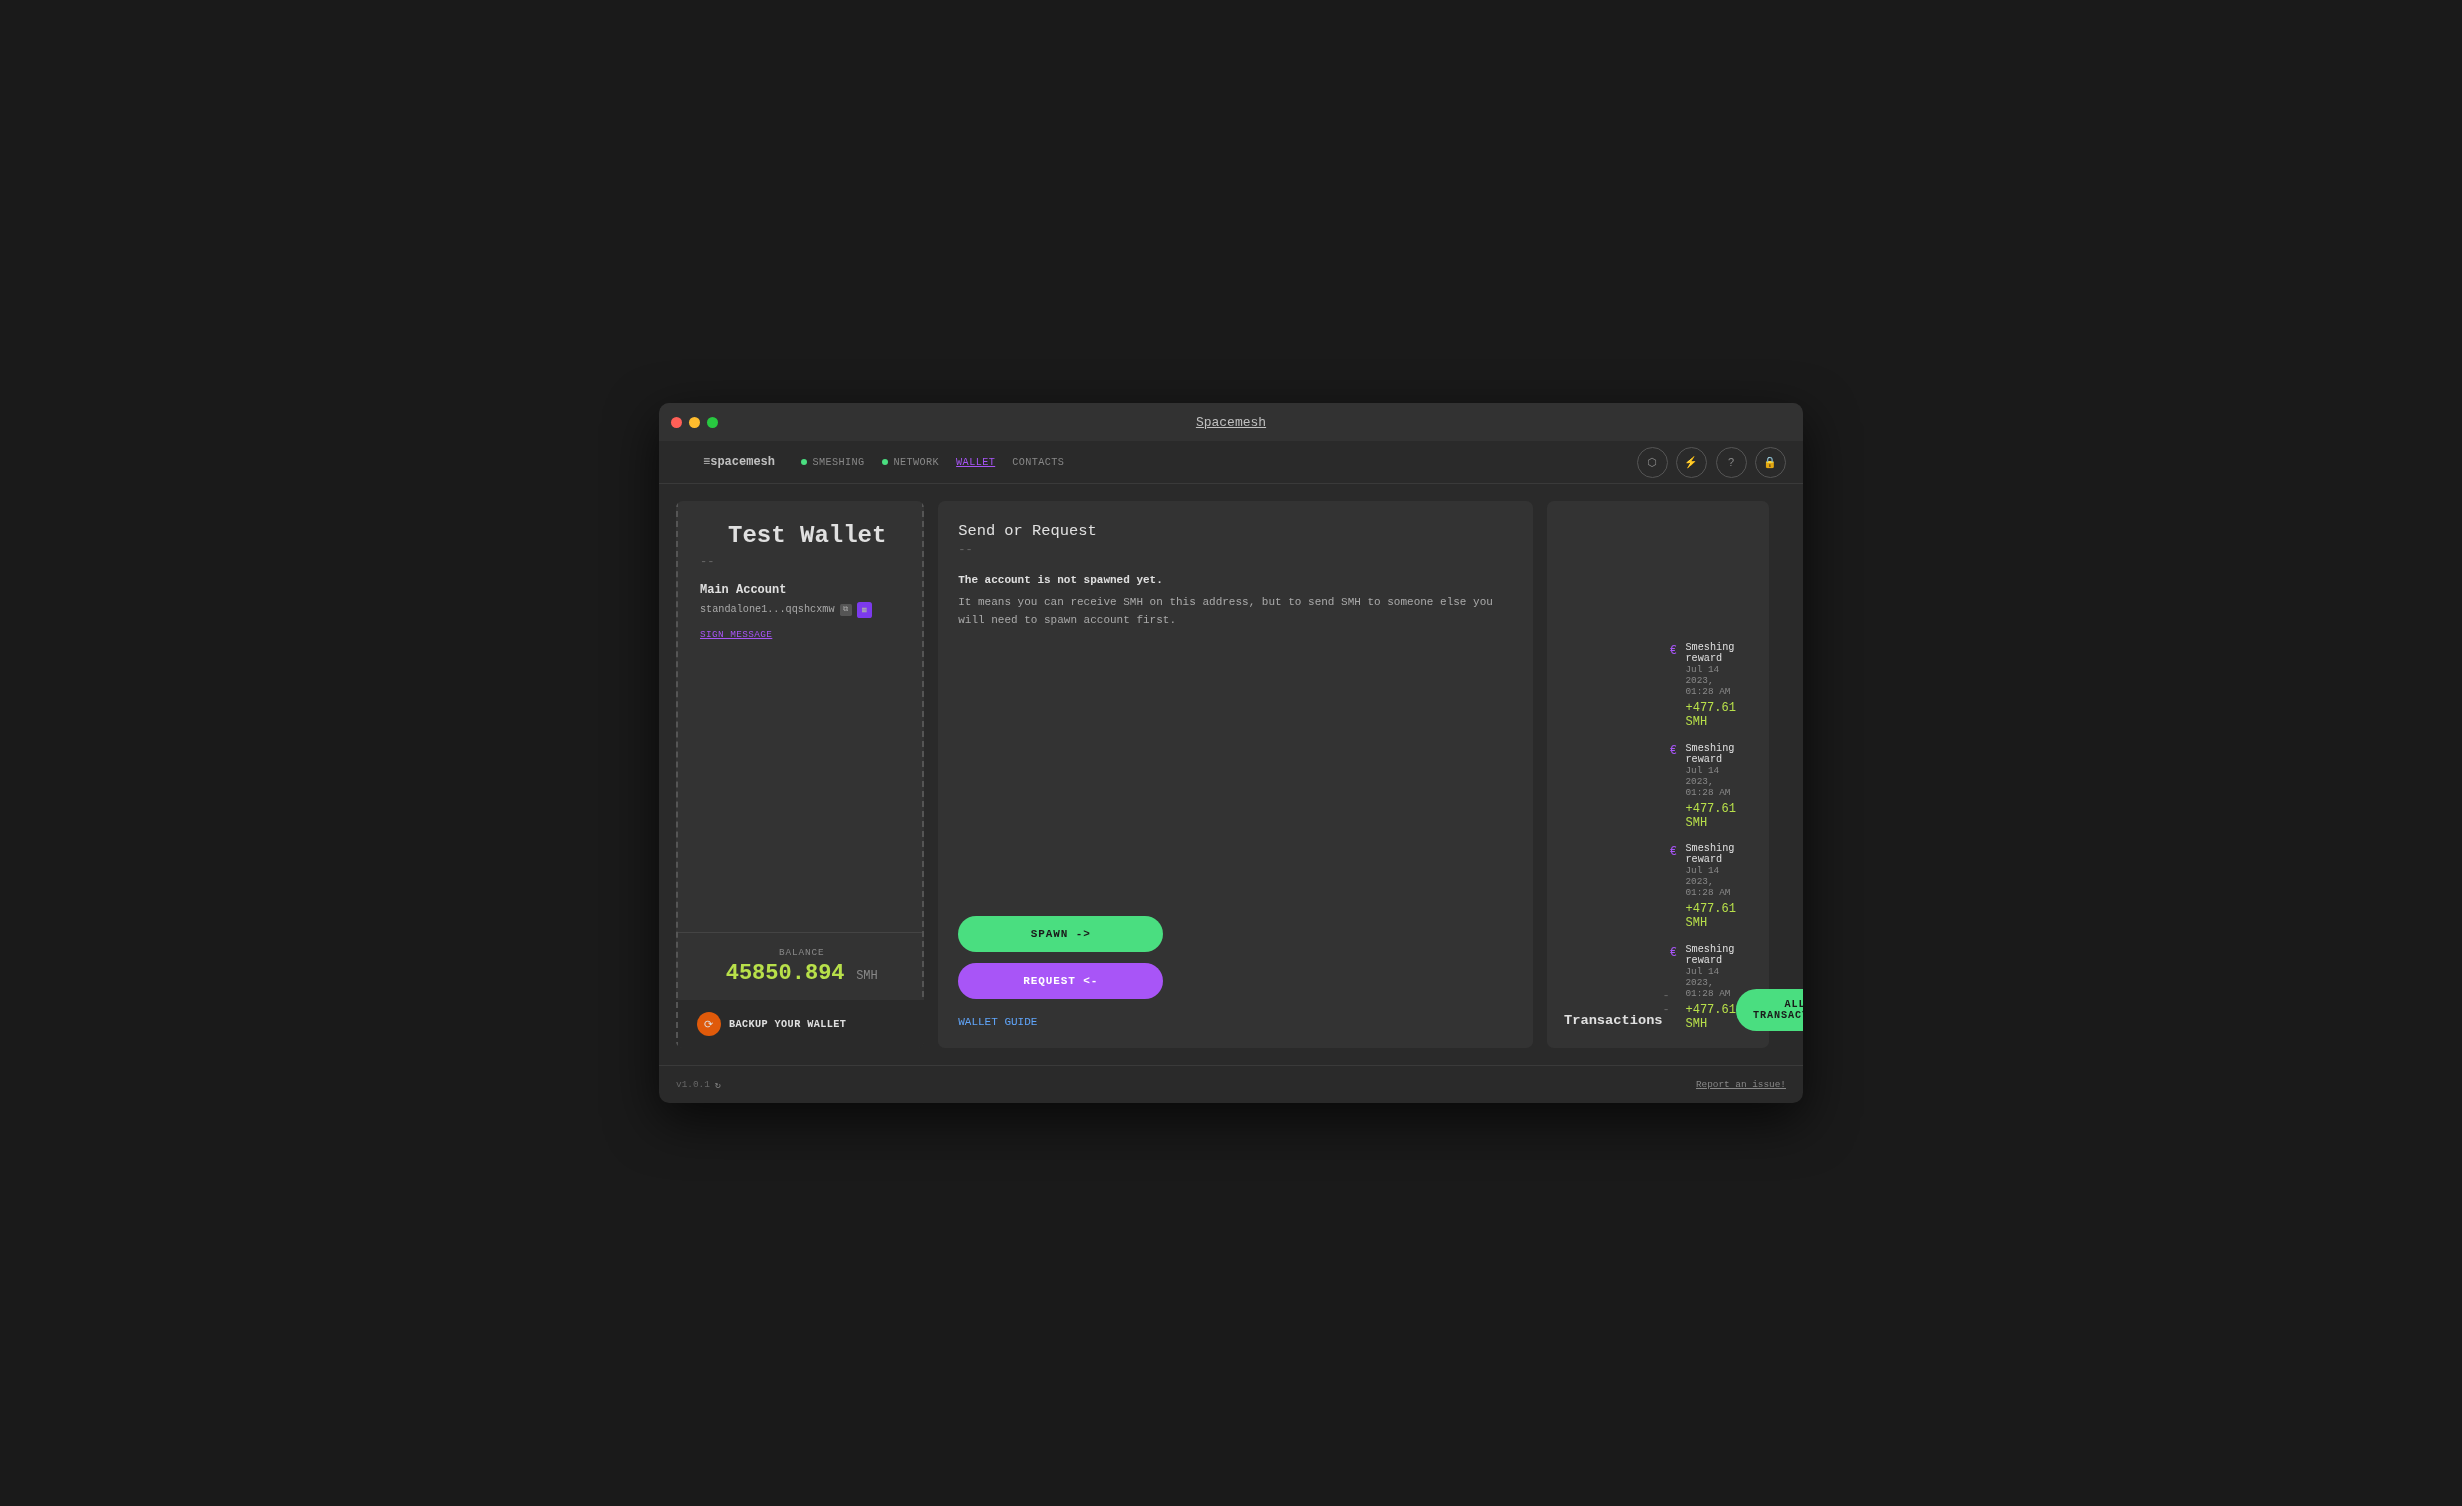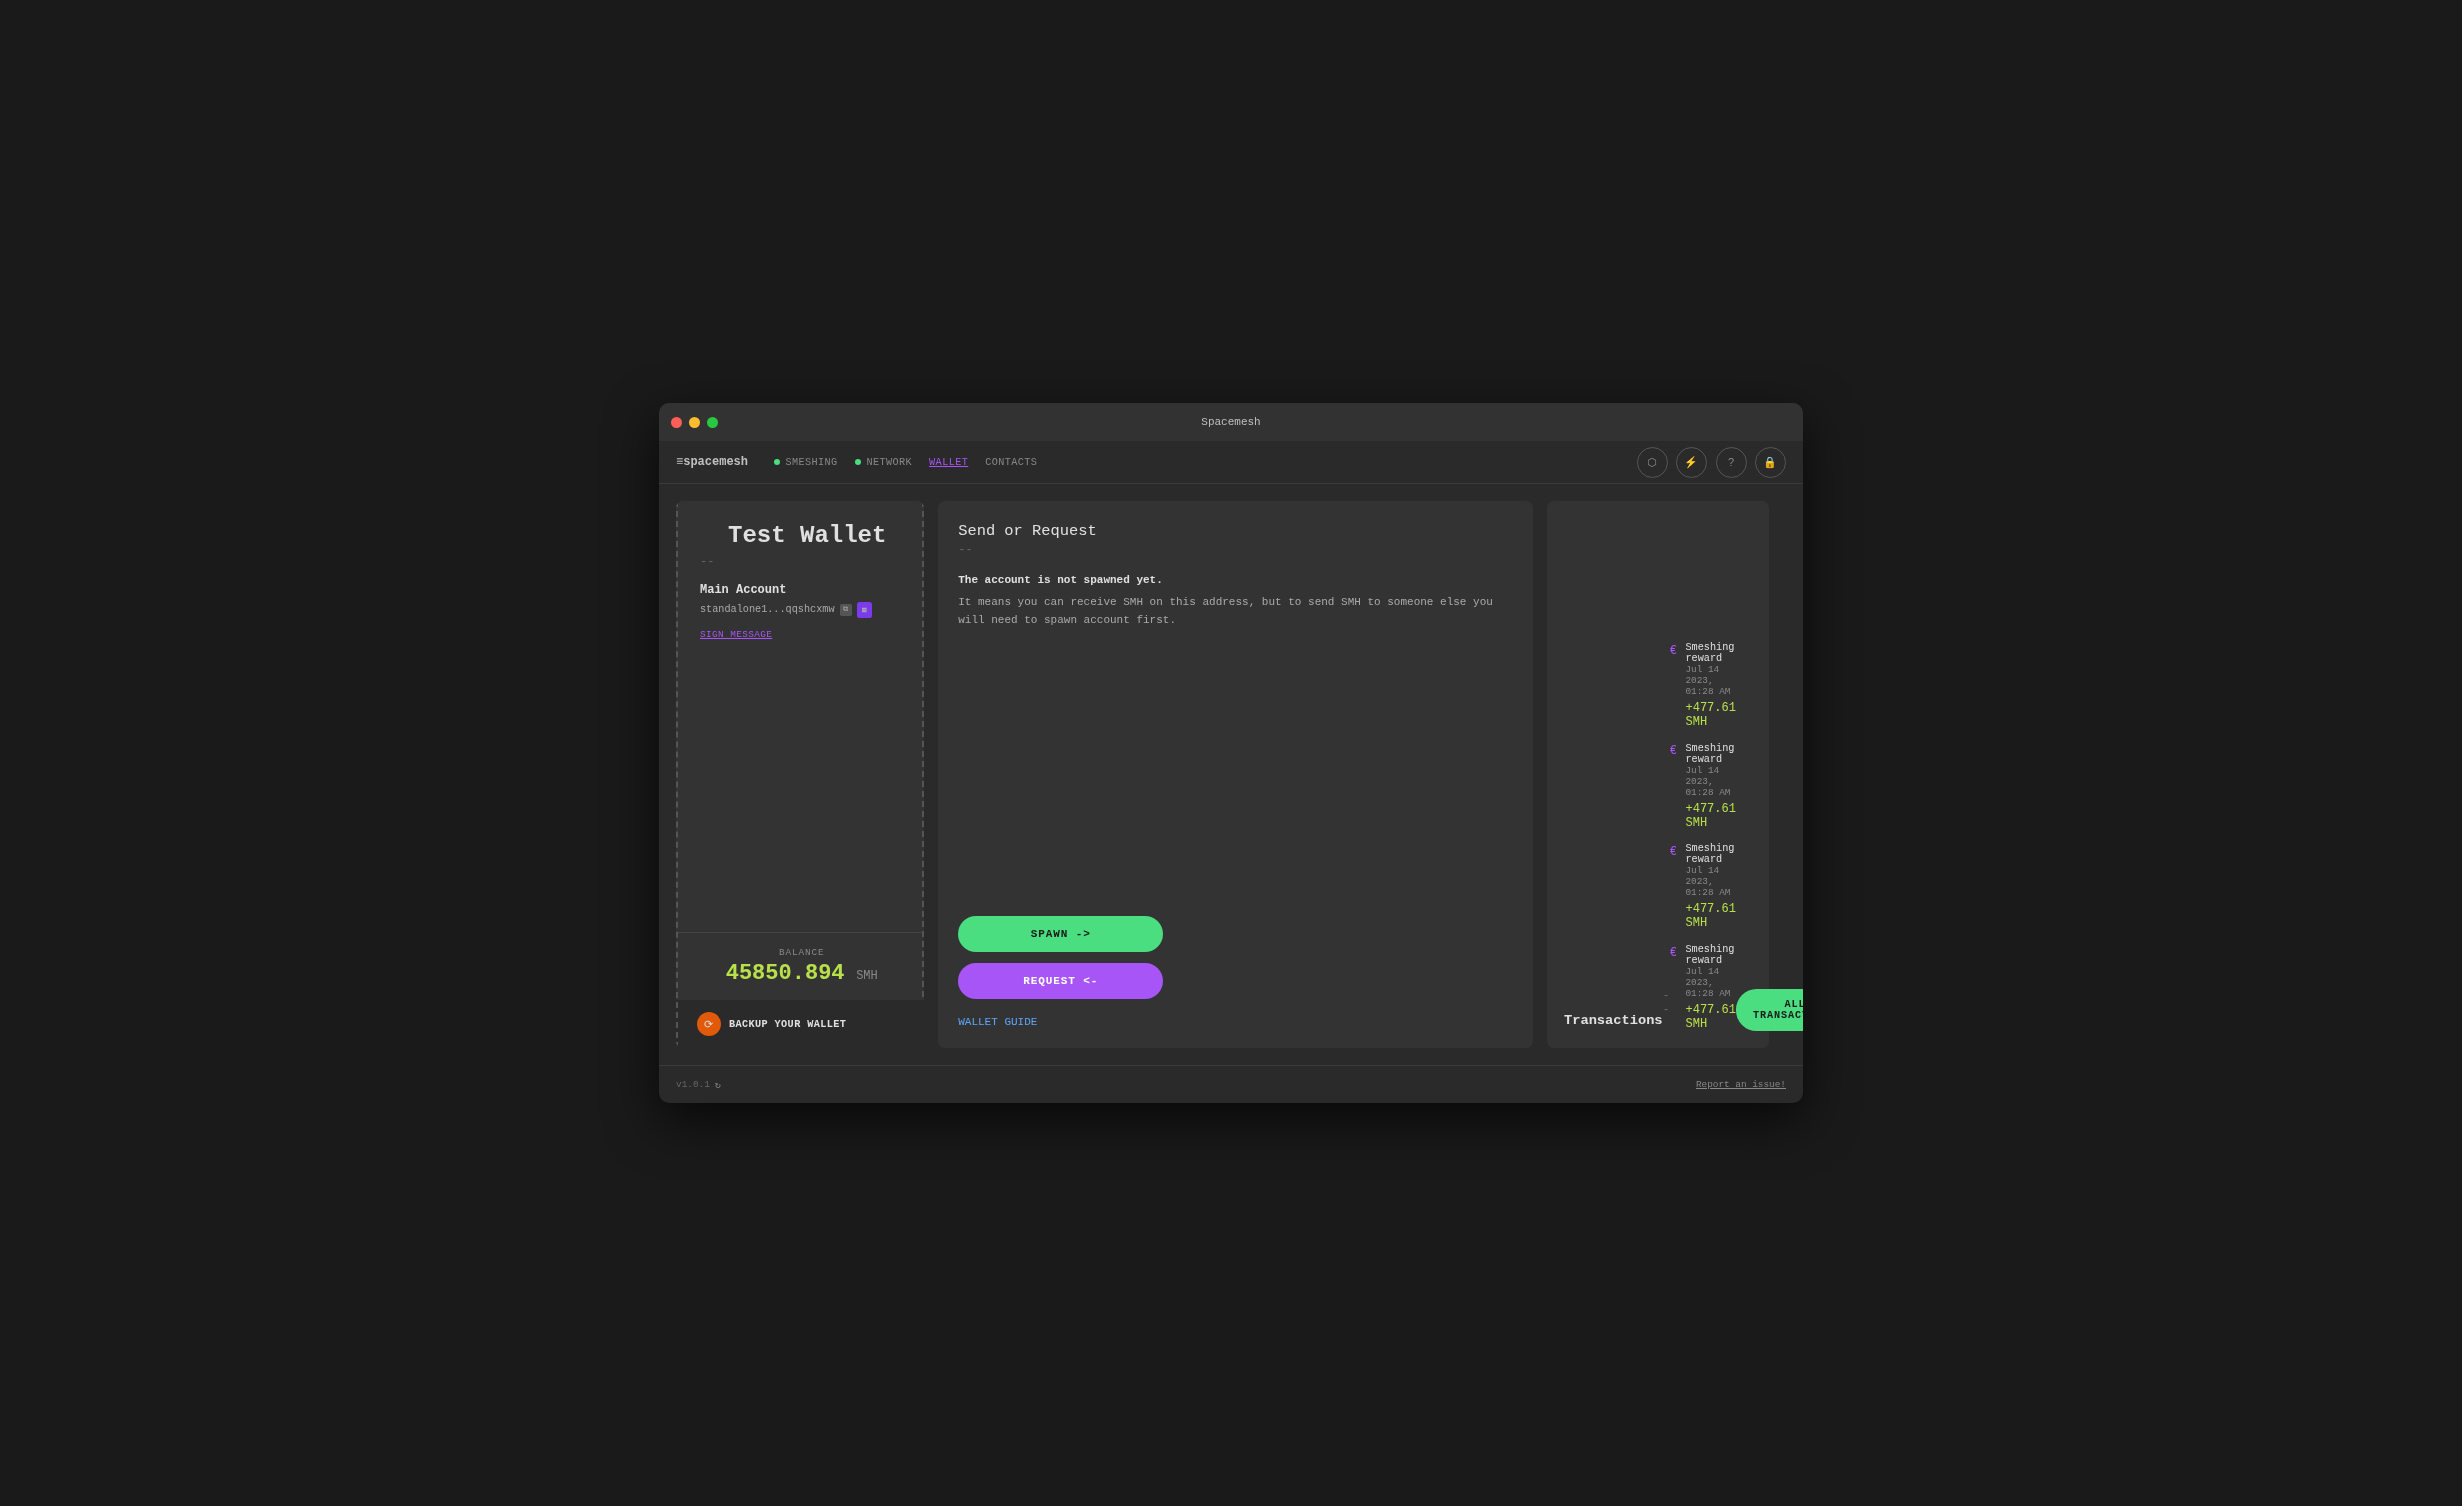--- a/index.html
+++ b/index.html
@@ -42,39 +42,41 @@
     }
     .titlebar-btn {
       width: 11px;
       height: 11px;
       border-radius: 50%;
     }
     .btn-close { background: #ff5f57; }
     .btn-min { background: #febc2e; }
     .btn-max { background: #28c840; }
     .titlebar-title {
-      font-size: 11px;
+      font-size: 13px;
       color: #c0c0c0;
+      text-decoration: underline;
     }
     
     .topnav {
       background: #2a2a2a;
       height: 43px;
       display: flex;
       align-items: center;
       padding: 0 17px;
       border-bottom: 0.9px solid #3a3a3a;
       flex-shrink: 0;
       position: relative;
     }
     .logo {
       display: flex;
       align-items: center;
       gap: 5.1px;
       margin-right: 25.6px;
+      margin-left: 27px;
     }
     .logo-text {
       font-size: 12px;
       color: #c0c0c0;
       font-weight: bold;
     }
     .nav-items {
       display: flex;
       align-items: center;
       gap: 17px;

